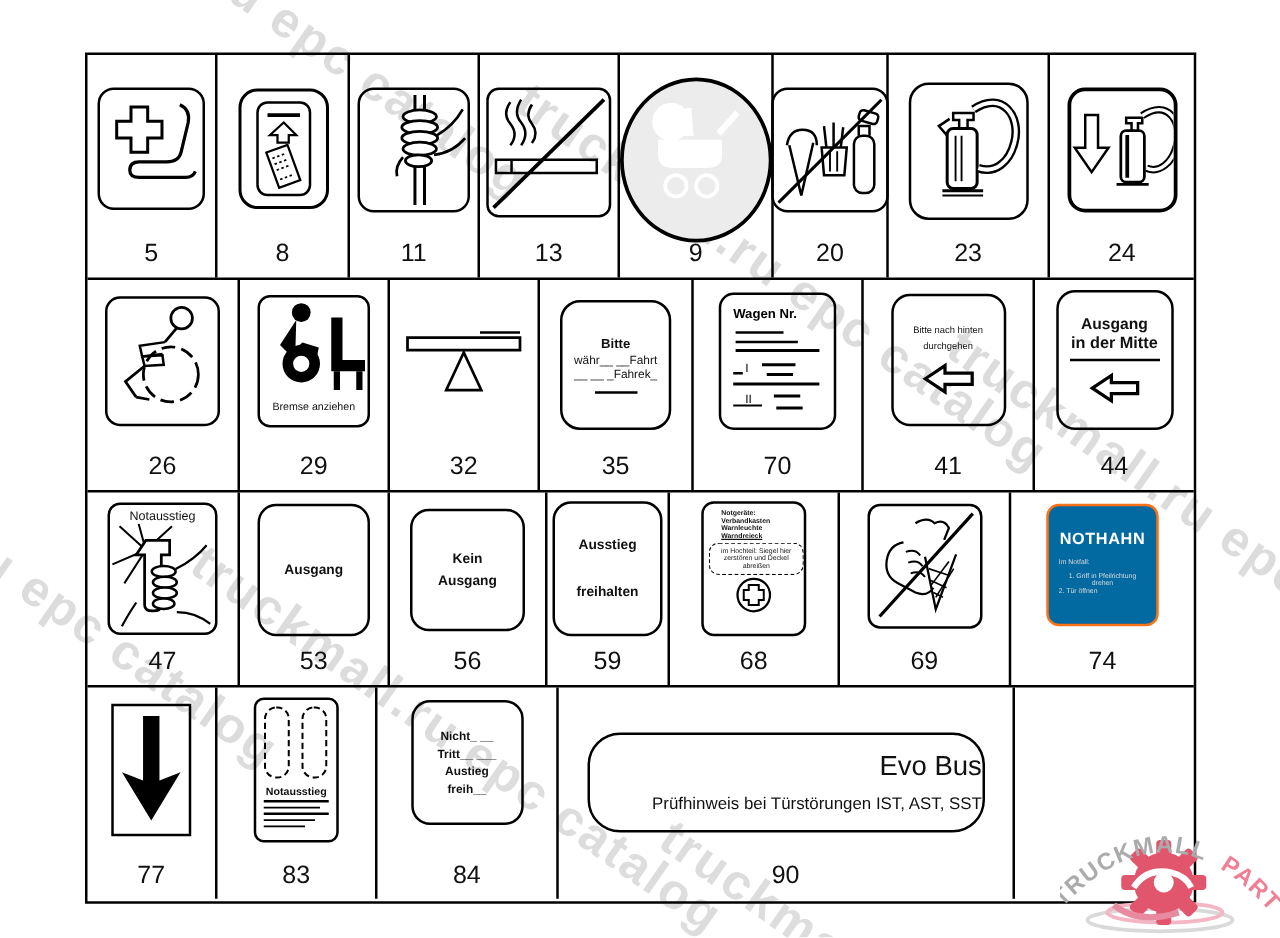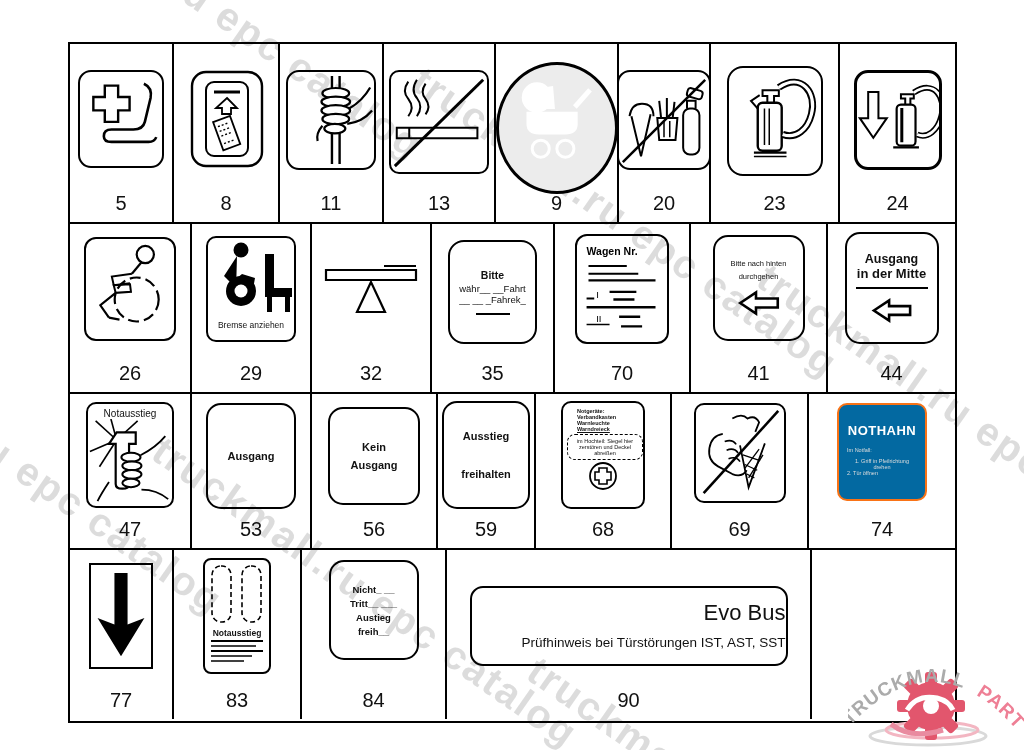--- a/index.html
+++ b/index.html
@@ -413,21 +413,21 @@
         <div class="sign tsign" style="width:90px;height:100px;margin-top:10px;border-radius:15px">
           <div class="b" style="font-size:9.5px">Nicht_ __</div>
           <div class="b" style="font-size:9.5px;margin-top:3px">Tritt__ ___</div>
           <div class="b" style="font-size:9.5px;margin-top:3px">Austieg</div>
           <div class="b" style="font-size:9.5px;margin-top:3px">freih__</div>
         </div>
         <div class="num">84</div>
       </div>
 
       <div class="cell w365">
-        <div class="sign" style="width:318px;height:80px;margin-top:36px;border-radius:13px;padding:12px 0 0 34px;box-sizing:border-box">
+        <div class="sign" style="width:318px;height:80px;margin-top:36px;border-radius:26px;padding:12px 0 0 34px;box-sizing:border-box">
           <div style="font-size:22px">Evo Bus</div>
           <div style="font-size:13.5px;margin-top:9px">Prüfhinweis bei Türstörungen IST, AST, SST</div>
         </div>
         <div class="num">90</div>
       </div>
 
     </div>
   </div>
 
   <div class="logo">

